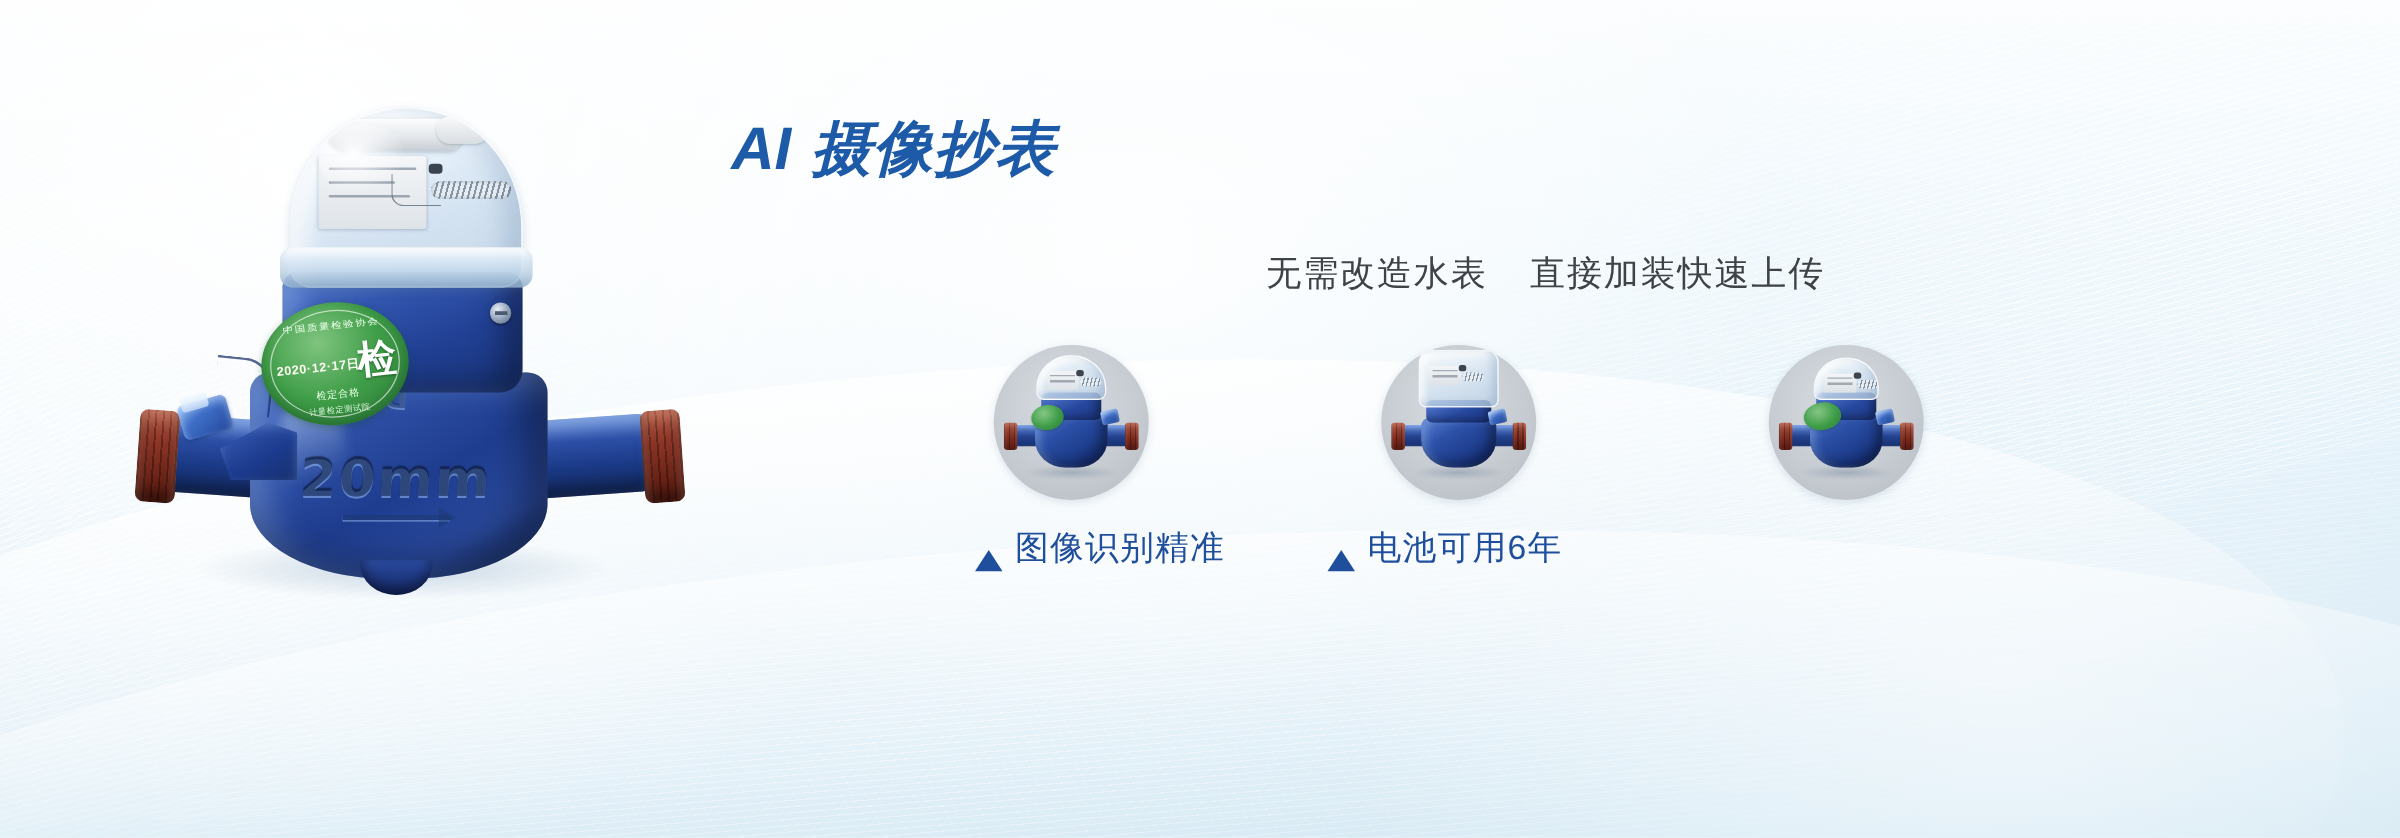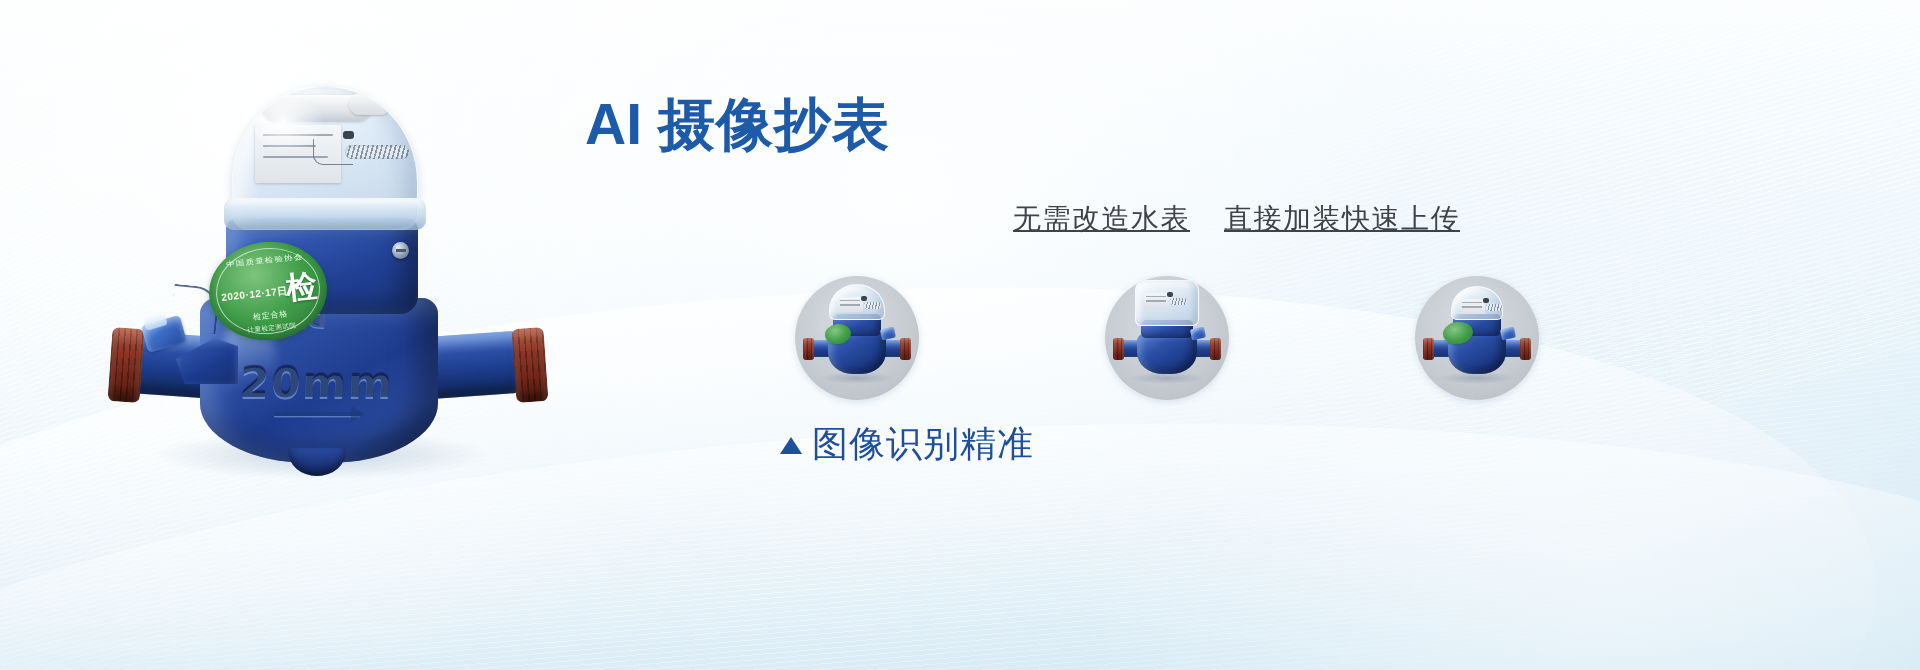--- a/index.html
+++ b/index.html
@@ -331,34 +331,33 @@
     box-shadow:inset 0 -5px 10px rgba(0,0,0,.45);
   }
 
   
   .headline {
     position:absolute; left:585px; top:96px;
     display:flex; align-items:flex-end; gap:36px;
     white-space:nowrap;
   }
   .headline .h-bold {
-    font-size:57px; font-weight:700; color:#1d5aa8;
-    letter-spacing:1px; line-height:1;
+    font-size:48px; font-weight:700; color:#1d5aa8;
+    letter-spacing:1px; line-height:1;font-style:italic;
   }
   .headline .h-bold .ai { letter-spacing:0; margin-right:16px; }
   .headline .h-light {
     font-size:66px; font-weight:400; color:#1f5fae;
     letter-spacing:2px; line-height:1; padding-bottom:3px;
   }
 
   .subtitle {
     position:absolute; left:1013px; top:200px;
     font-size:28px; color:#3f4247; letter-spacing:1.5px;
     white-space:nowrap;
-    text-decoration:underline;
   }
   .subtitle .gap { display:inline-block; width:34px; }
 
   
   .thumbs {
     position:absolute; left:795px; top:276px;
     display:flex; gap:186px;
   }
   .thumb {
     position:relative;
@@ -427,22 +426,22 @@
   .tm3 .tm-seal { left:28px; top:46px; width:30px; height:22px; }
   .tm3 .tm-dome { left:36px; top:10px; width:52px; height:34px; }
 
   
   .features {
     position:absolute; left:780px; top:420px;
     display:flex; gap:82px; align-items:center;
     white-space:nowrap;
   }
   .feature {
-    display:flex; align-items:center; gap:10px;
-    font-size:36px; color:#1f4f9c; letter-spacing:1px;
+    display:flex; align-items:flex-end; gap:10px;
+    font-size:27px; color:#1f4f9c; letter-spacing:1px;
   }
   .tri {
     width:0; height:0;
     border-left:11px solid transparent;
     border-right:11px solid transparent;
     border-bottom:17px solid #1f4f9c;
     flex:0 0 auto;
     position:relative; top:1px;
   }
 </style>
@@ -583,15 +582,19 @@
       </div>
     </div>
 
   </div>
 
   <div class="features">
     <div class="feature">
       <span class="tri"></span>
       <span>图像识别精准</span>
     </div>
+    <div class="feature">
+      <span class="tri"></span>
+      <span>电池可用6年</span>
+    </div>
   </div>
 
 </div>
 
 </body></html>

